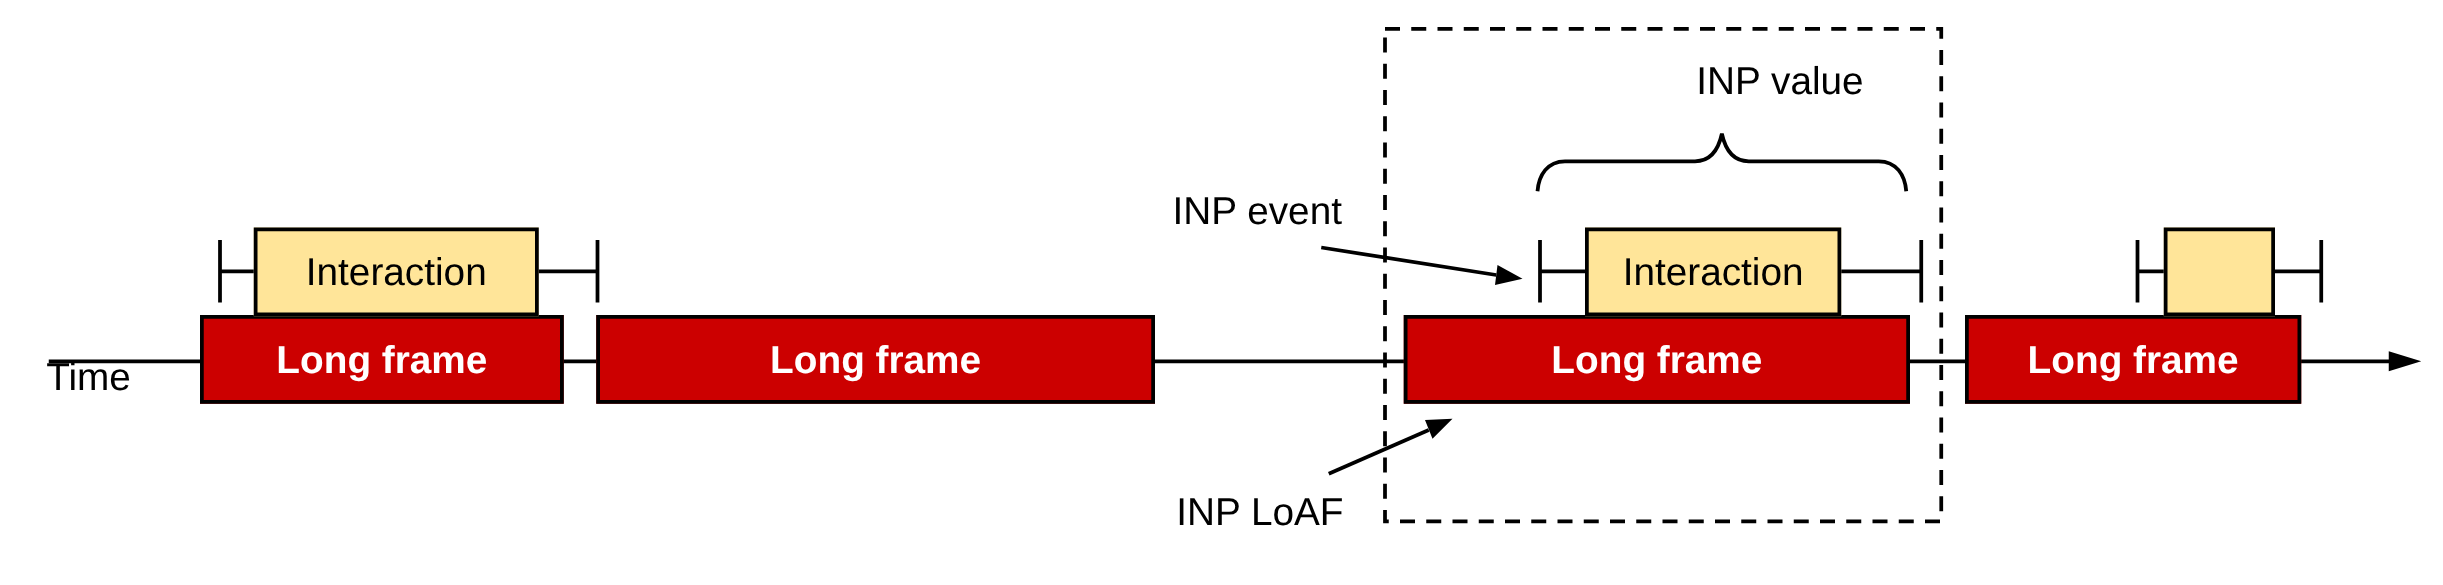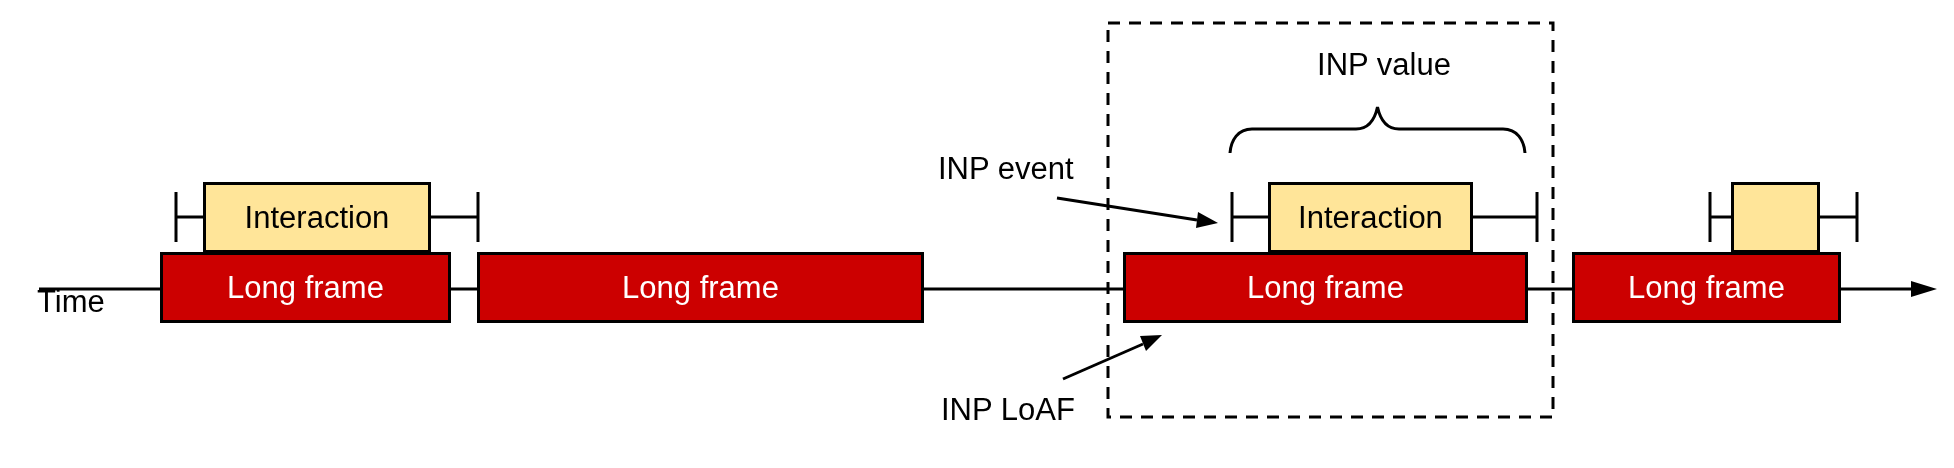--- a/index.html
+++ b/index.html
@@ -51,20 +51,21 @@
     z-index: 1;
     font-size: 31px;
     line-height: 1;
     white-space: nowrap;
   }
   .long-frame {
     background: var(--long-frame-fill, #cc0000);
     color: var(--long-frame-text, #ffffff);
     top: 252px;
     height: 71px;
+    font-weight: bold;
   }
   .interaction {
     background: var(--interaction-fill, #ffe599);
     color: var(--label-color, #000000);
     top: 182px;
     height: 71px;
   }
 
   .lf1 { left: 160px;  width: 291px; }
   .lf2 { left: 477px;  width: 447px; }
@@ -77,21 +78,21 @@
 
   .label {
     position: absolute;
     z-index: 3;
     color: var(--label-color, #000000);
     font-size: 31px;
     line-height: 36px;
     white-space: nowrap;
   }
   .time-label      { left: 37px;   top: 248px; margin-top: 36px; }
-  .inp-value-label { left: 1384px; top: 47px; transform: translateX(-50%); }
+  .inp-value-label { left: 1424px; top: 47px; transform: translateX(-50%); }
   .inp-event-label { left: 938px;  top: 151px; }
   .inp-loaf-label  { left: 941px;  top: 392px; }
 </style>
 </head>
 <body>
 
 <div class="canvas">
 
   <svg class="layer under" viewBox="0 0 1954 468">
     <line x1="39" y1="289" x2="1914" y2="289" class="stroke-line"></line>

